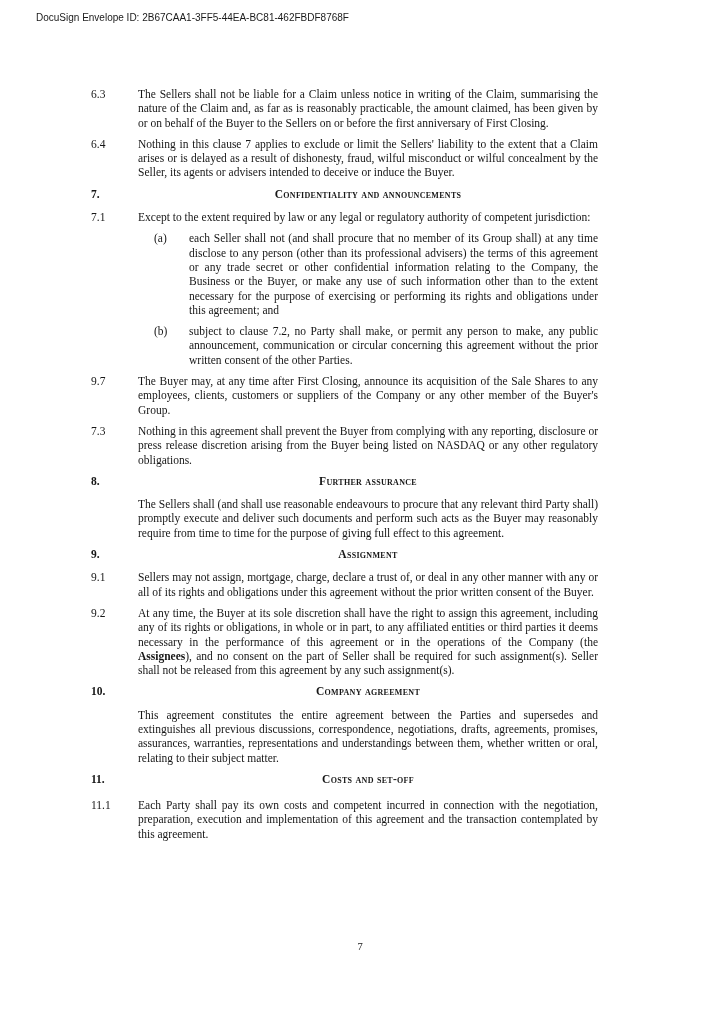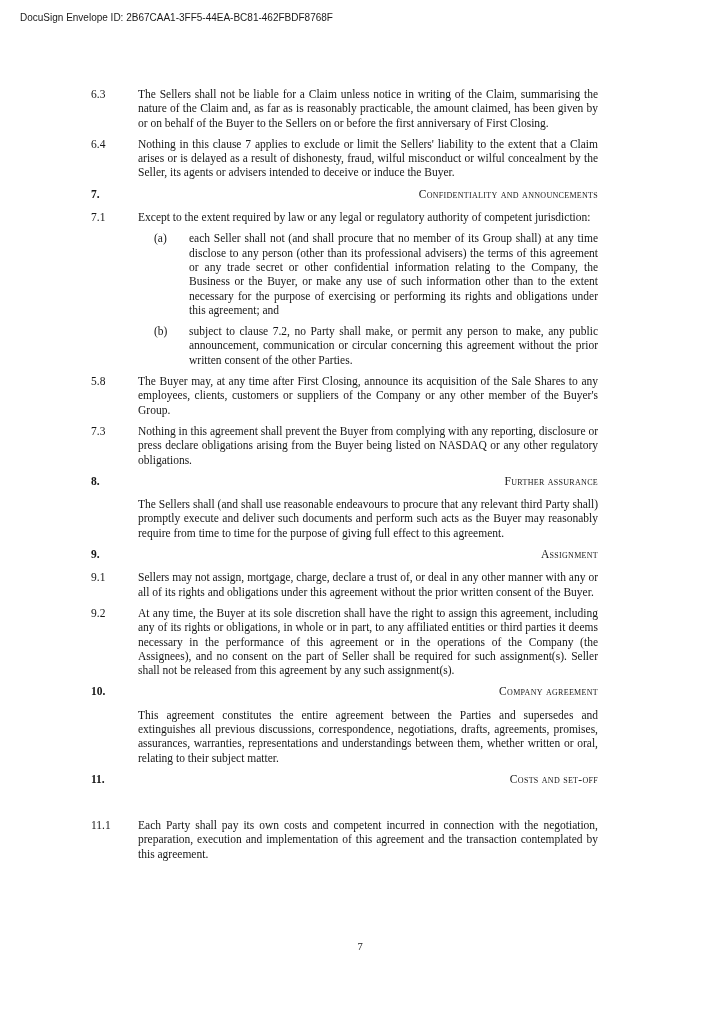--- a/index.html
+++ b/index.html
@@ -9,21 +9,21 @@
   }
   body {
     width: 720px;
     height: 1018px;
     position: relative;
     overflow: hidden;
     color: #1b1b1b;
   }
   .envelope-header {
     position: absolute;
-    left: 20px;
+    left: 36px;
     top: 12px;
     font-family: "Liberation Sans", sans-serif;
     font-size: 10px;
     color: #1a1a1a;
     white-space: nowrap;
   }
   .doc-body {
     position: absolute;
     left: 91px;
     top: 87px;
@@ -46,37 +46,37 @@
     text-align: justify;
   }
   .row.heading {
     margin-top: 2px;
     margin-bottom: 9px;
   }
   .row.heading .num {
     font-weight: 700;
   }
   .row.heading .txt {
-    font-weight: 400;
+    font-weight: 700;
     font-variant: small-caps;
     letter-spacing: 0.3px;
-    text-align: right;
+    text-align: center;
   }
   .row.subclause {
     margin-left: 63px;
   }
   .row.subclause .num {
     flex: 0 0 35px;
     width: 35px;
   }
   .row.sp-lg {
-    margin-top: 32px;
+    margin-top: 12px;
   }
   .txt b {
-    font-weight: 400;
+    font-weight: 700;
   }
   .page-footer {
     position: absolute;
     top: 941px;
     left: 0;
     width: 720px;
     text-align: center;
     font-family: "Liberation Serif", serif;
     font-size: 10.5px;
     color: #161616;
@@ -106,26 +106,26 @@
     </div>
     <div class="row subclause">
       <span class="num">(a)</span>
       <span class="txt">each Seller shall not (and shall procure that no member of its Group shall) at any time disclose to any person (other than its professional advisers) the terms of this agreement or any trade secret or other confidential information relating to the Company, the Business or the Buyer, or make any use of such information other than to the extent necessary for the purpose of exercising or performing its rights and obligations under this agreement; and</span>
     </div>
     <div class="row subclause">
       <span class="num">(b)</span>
       <span class="txt">subject to clause 7.2, no Party shall make, or permit any person to make, any public announcement, communication or circular concerning this agreement without the prior written consent of the other Parties.</span>
     </div>
     <div class="row clause">
-      <span class="num">5.8</span>
+      <span class="num">9.7</span>
       <span class="txt">The Buyer may, at any time after First Closing, announce its acquisition of the Sale Shares to any employees, clients, customers or suppliers of the Company or any other member of the Buyer's Group.</span>
     </div>
     <div class="row clause">
       <span class="num">7.3</span>
-      <span class="txt">Nothing in this agreement shall prevent the Buyer from complying with any reporting, disclosure or press declare obligations arising from the Buyer being listed on NASDAQ or any other regulatory obligations.</span>
+      <span class="txt">Nothing in this agreement shall prevent the Buyer from complying with any reporting, disclosure or press release discretion arising from the Buyer being listed on NASDAQ or any other regulatory obligations.</span>
     </div>
     <div class="row heading">
       <span class="num">8.</span>
       <span class="txt">Further assurance</span>
     </div>
     <div class="row clause">
       <span class="num"></span>
       <span class="txt">The Sellers shall (and shall use reasonable endeavours to procure that any relevant third Party shall) promptly execute and deliver such documents and perform such acts as the Buyer may reasonably require from time to time for the purpose of giving full effect to this agreement.</span>
     </div>
     <div class="row heading">

